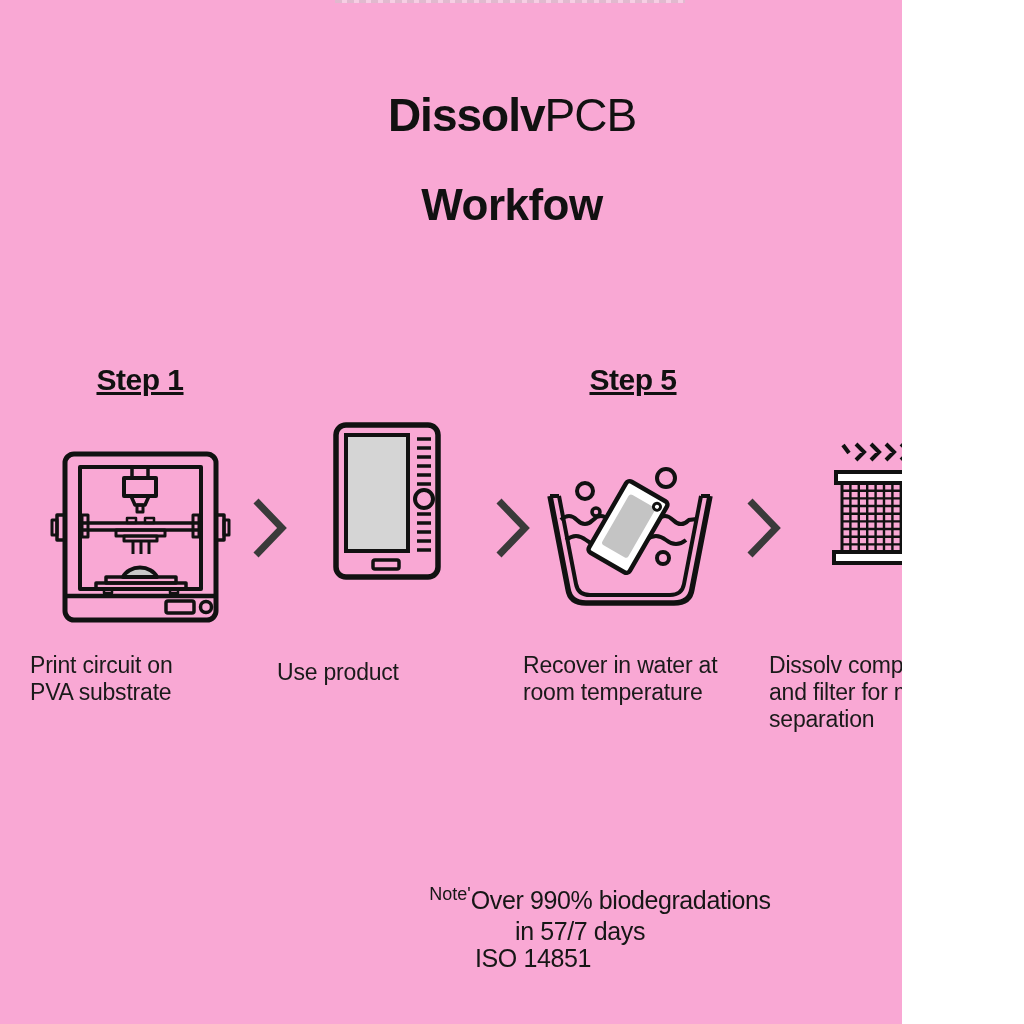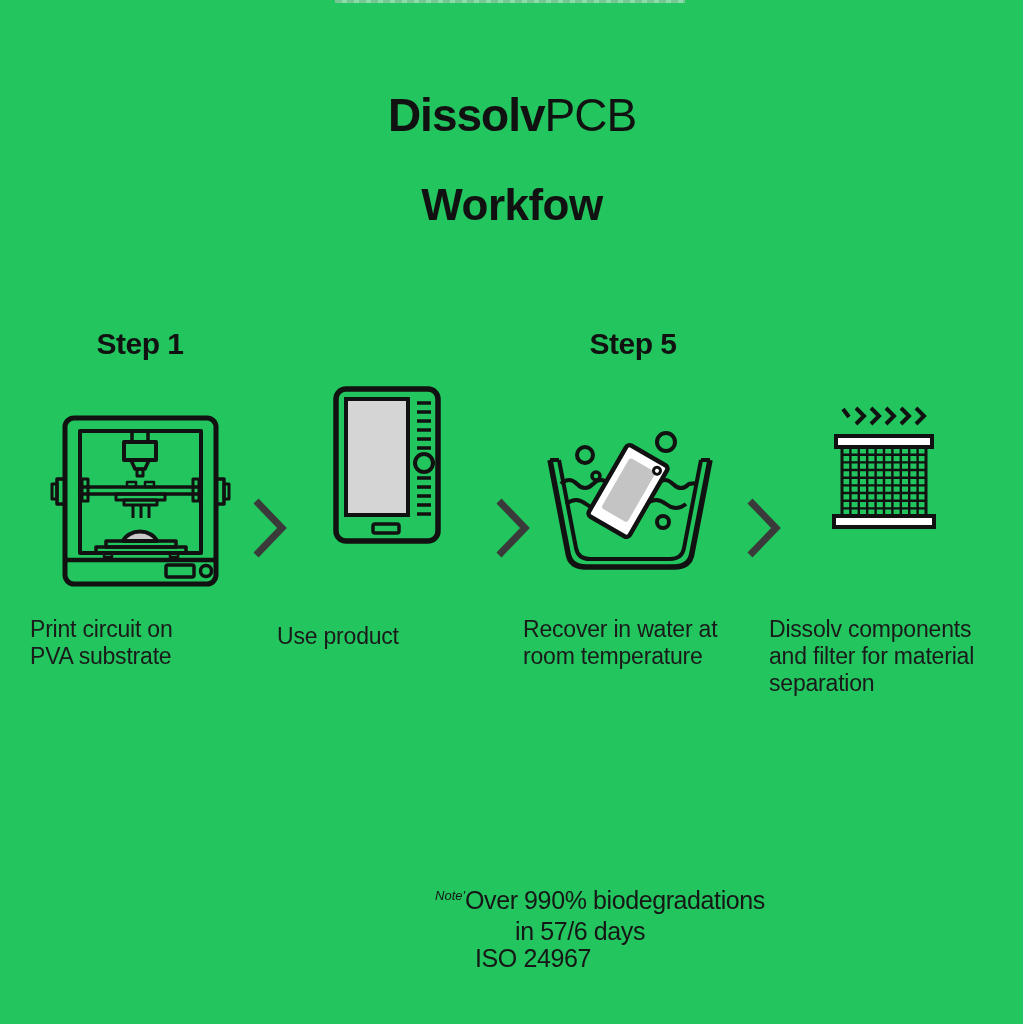--- a/index.html
+++ b/index.html
@@ -1,43 +1,43 @@
 <!DOCTYPE html>
 <html><head>
 <meta charset="utf-8">
 <style>
   html,body{margin:0;padding:0;background:#fff;}
-  .canvas{position:relative;width:1023px;height:1024px;background:#22c55e;overflow:hidden;
+  .canvas{position:relative;width:902px;height:1024px;background:#f9a8d4;overflow:hidden;
           font-family:"Liberation Sans",sans-serif;color:#111;}
   .top-artifact{position:absolute;left:335px;top:0;width:350px;height:3px;opacity:.5;
           background:repeating-linear-gradient(90deg,#c9c9c9 0 7px,#f4f4f4 7px 12px);}
   .title{position:absolute;left:0;top:88px;width:1024px;text-align:center;
          font-size:46px;letter-spacing:-1px;}
   .title .t-bold{font-weight:700;}
   .title .t-reg{font-weight:400;}
   .subtitle{position:absolute;left:0;top:180px;width:1024px;text-align:center;
             font-size:44px;font-weight:700;letter-spacing:-.5px;}
-  .step-col{position:absolute;top:326px;height:420px;}
+  .step-col{position:absolute;top:362px;height:420px;text-decoration:underline;}
   .col-1{left:30px;width:220px;}
   .col-2{left:277px;width:220px;}
   .col-3{left:523px;width:220px;}
   .col-4{left:769px;width:230px;}
   .step-label{height:36px;line-height:36px;text-align:center;font-size:30px;font-weight:700;
               letter-spacing:-.5px;}
   .icon-box{margin-top:38px;height:202px;display:flex;align-items:center;justify-content:center;}
   .caption{position:absolute;top:290px;left:0;right:0;text-align:left;font-size:23px;
            line-height:27px;letter-spacing:-.2px;color:#1a1a1a;white-space:pre-line;}
   .cap-lower{top:297px;}
   .arrow{position:absolute;top:497px;}
   .arrow-1{left:251px;} .arrow-2{left:494px;} .arrow-3{left:745px;}
   .note-line{position:absolute;text-align:center;font-size:25px;letter-spacing:-.4px;color:#161616;}
   .note-1{left:380px;top:886px;width:440px;}
   .note-2{left:360px;top:917px;width:440px;}
   .note-3{left:313px;top:944px;width:440px;}
-  .note-1 sup{font-size:13px;position:relative;top:-9px;vertical-align:baseline;letter-spacing:0;font-style:italic;}
+  .note-1 sup{font-size:18px;position:relative;top:-9px;vertical-align:baseline;letter-spacing:0;}
 </style>
 </head>
 <body>
 
 <div class="canvas">
 
   <div class="top-artifact"></div>
 
   <div class="title"><span class="t-bold">Dissolv</span><span class="t-reg">PCB</span></div>
 
@@ -146,16 +146,16 @@
     <polyline points="5,4 31,31 5,58" fill="none" stroke="#3a3a3a" stroke-width="7"></polyline>
   </svg>
   <svg class="arrow arrow-2" width="36" height="62" viewBox="0 0 36 62">
     <polyline points="5,4 31,31 5,58" fill="none" stroke="#3a3a3a" stroke-width="7"></polyline>
   </svg>
   <svg class="arrow arrow-3" width="36" height="62" viewBox="0 0 36 62">
     <polyline points="5,4 31,31 5,58" fill="none" stroke="#3a3a3a" stroke-width="7"></polyline>
   </svg>
 
   <div class="note-line note-1"><sup>Note'</sup><span>Over 990% biodegradations</span></div>
-  <div class="note-line note-2">in 57/6 days</div>
-  <div class="note-line note-3">ISO 24967</div>
+  <div class="note-line note-2">in 57/7 days</div>
+  <div class="note-line note-3">ISO 14851</div>
 
 </div>
 
 </body></html>

